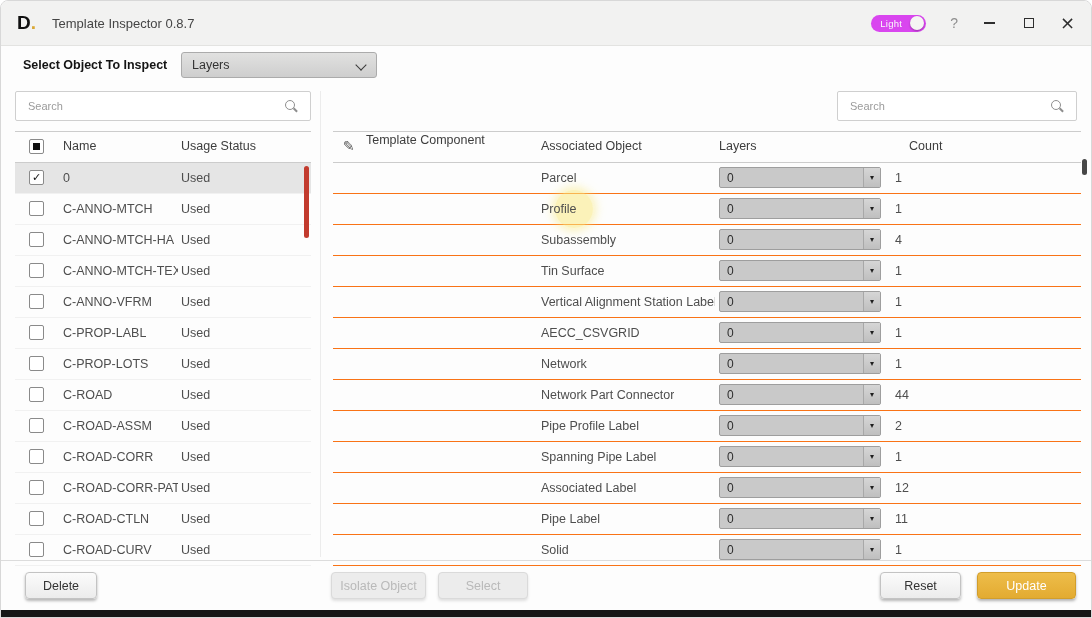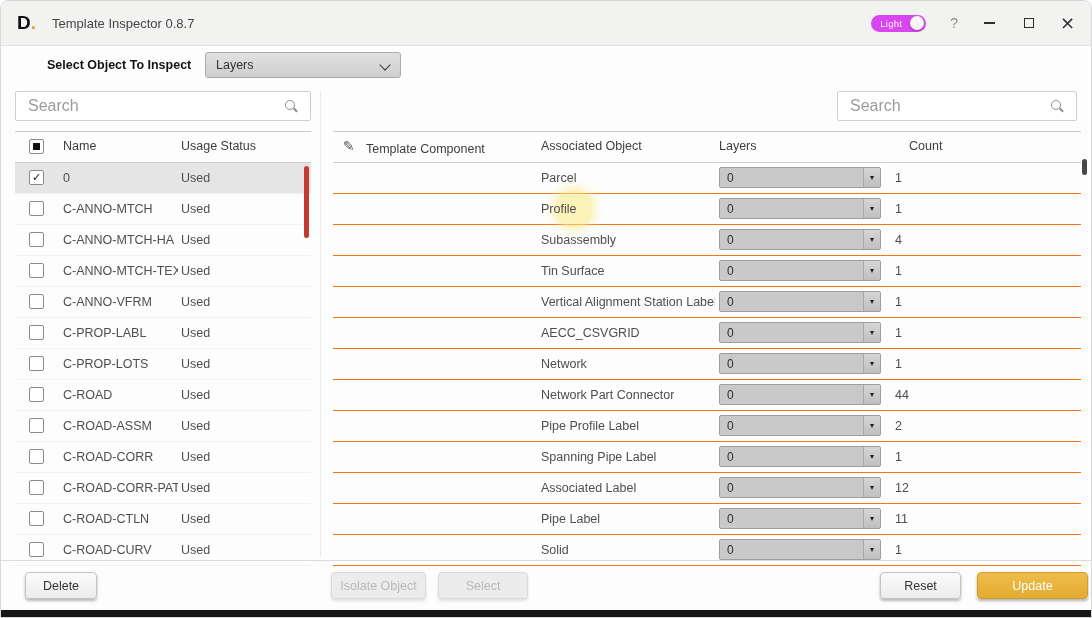--- a/index.html
+++ b/index.html
@@ -23,34 +23,34 @@
   .toggle-label{font-size:9.5px;color:#fafafa;letter-spacing:.3px;}
   .toggle-knob{width:14px;height:14px;border-radius:50%;background:#f5f5f3;margin-left:auto;
     box-shadow:0 1px 2px rgba(0,0,0,.3);}
   .help{font-size:14px;color:#8f8f8f;cursor:pointer;}
   .winbtn{display:flex;align-items:center;justify-content:center;width:15px;height:15px;cursor:pointer;color:#2e2e2e;}
   .min-glyph{width:11px;height:2px;background:#2e2e2e;}
   .max-glyph{width:10px;height:10px;border:1.5px solid #2e2e2e;box-sizing:border-box;}
   .close{font-size:18px;line-height:1;}
 
   
-  .inspect-row{position:absolute;top:51px;left:22px;height:26px;display:flex;align-items:center;margin-left:24px;}
+  .inspect-row{position:absolute;top:51px;left:22px;height:26px;display:flex;align-items:center;}
   .inspect-label{font-size:12.5px;font-weight:bold;color:#141414;width:158px;}
   .dropdown{width:196px;height:26px;background:linear-gradient(#e1e1e0,#cecece);border:1px solid #ababab;
     border-radius:3px;display:flex;align-items:center;padding:0 10px;box-sizing:border-box;
     font-size:12.5px;color:#333;cursor:pointer;position:relative;}
   .dd-chevron{position:absolute;right:11px;top:8px;width:7px;height:7px;
     border-right:1.7px solid #3a3a3a;border-bottom:1.7px solid #3a3a3a;transform:rotate(45deg);}
 
   
   .search{position:absolute;height:30px;border:1px solid #cfcfcf;border-radius:2px;background:#fff;
     display:flex;align-items:center;padding:0 12px;box-sizing:border-box;cursor:text;}
   .left-search{top:90px;left:14px;width:296px;}
   .right-search{top:90px;left:836px;width:240px;}
-  .search-ph{font-size:16px;color:#9b9b9b;}
+  .search-ph{font-size:11px;color:#9b9b9b;}
   .mag{margin-left:auto;width:14px;height:14px;position:relative;}
   .mag::before{content:"";position:absolute;left:1px;top:1px;width:8px;height:8px;
     border:1.4px solid #8f8f8f;border-radius:50%;}
   .mag::after{content:"";position:absolute;left:9px;top:10px;width:5px;height:1.6px;
     background:#8f8f8f;transform:rotate(45deg);}
 
   
   .divider-v{position:absolute;left:319px;top:90px;width:1px;height:466px;background:#ececec;}
 
   
@@ -68,21 +68,21 @@
   .lrow .lname{position:absolute;left:48px;top:8px;max-width:115px;white-space:nowrap;overflow:hidden;}
   .lrow .lstatus{position:absolute;left:166px;top:8px;}
   .red-scroll{position:absolute;right:2px;top:35px;width:5px;height:72px;background:#c23b2e;
     border-radius:3px;cursor:pointer;}
 
   
   .right-table{position:absolute;top:130px;left:332px;width:748px;}
   .r-header{position:relative;height:30px;border-top:1px solid #cccccc;border-bottom:1px solid #cccccc;
     font-size:12.5px;color:#3d3d3d;}
   .pencil{position:absolute;left:10px;top:6px;font-size:14px;color:#555;}
-  .col-component{position:absolute;left:33px;top:10px;}
+  .col-component{position:absolute;left:33px;top:1px;}
   .col-object{position:absolute;left:208px;top:7px;}
   .col-layers{position:absolute;left:386px;top:7px;}
   .col-count{position:absolute;left:568px;top:7px;margin-left:8px;}
   .rrow{position:relative;height:30px;border-bottom:1px solid #f97316;font-size:12.5px;color:#4e4e4e;}
   .robj{position:absolute;left:208px;top:8px;z-index:1;max-width:174px;white-space:nowrap;overflow:hidden;}
   .combo{position:absolute;left:386px;top:4px;width:162px;height:21px;background:#c9c9c9;
     border:1px solid #9e9e9e;border-radius:2px;box-sizing:border-box;display:flex;align-items:center;cursor:pointer;}
   .combo-val{font-size:12px;color:#2e2e2e;padding-left:7px;}
   .combo-btn{margin-left:auto;width:17px;height:100%;background:linear-gradient(#d6d6d6,#bfbfbf);
     border-left:1px solid #a8a8a8;display:flex;align-items:center;justify-content:center;
@@ -101,21 +101,21 @@
   .btn-normal{background:linear-gradient(#fbfbfb,#ececec);border:1px solid #c3c3c3;color:#333;
     box-shadow:0 2px 3px rgba(0,0,0,0.28);}
   .btn-disabled{background:#ececec;border:1px solid #dadada;color:#b9b9b9;
     box-shadow:0 2px 3px rgba(0,0,0,0.12);cursor:default;}
   .btn-accent{background:linear-gradient(#eebd4a,#e3ab31);border:1px solid #d29e2b;color:#fff;
     box-shadow:0 2px 3px rgba(0,0,0,0.3);}
   #btn-delete{left:24px;width:72px;}
   #btn-isolate{left:330px;width:95px;}
   #btn-select{left:437px;width:90px;}
   #btn-reset{left:879px;width:81px;}
-  #btn-update{left:976px;width:111px;}
+  #btn-update{left:976px;width:99px;}
   .bottom-strip{position:absolute;left:0;right:0;bottom:0;height:7px;background:#161616;}
 </style>
 </head>
 <body>
 
 <div class="window">
 
   <div class="titlebar">
     <div class="logo"><span>D</span><span class="logo-dot">.</span></div>
     <div class="title">Template Inspector 0.8.7</div>

